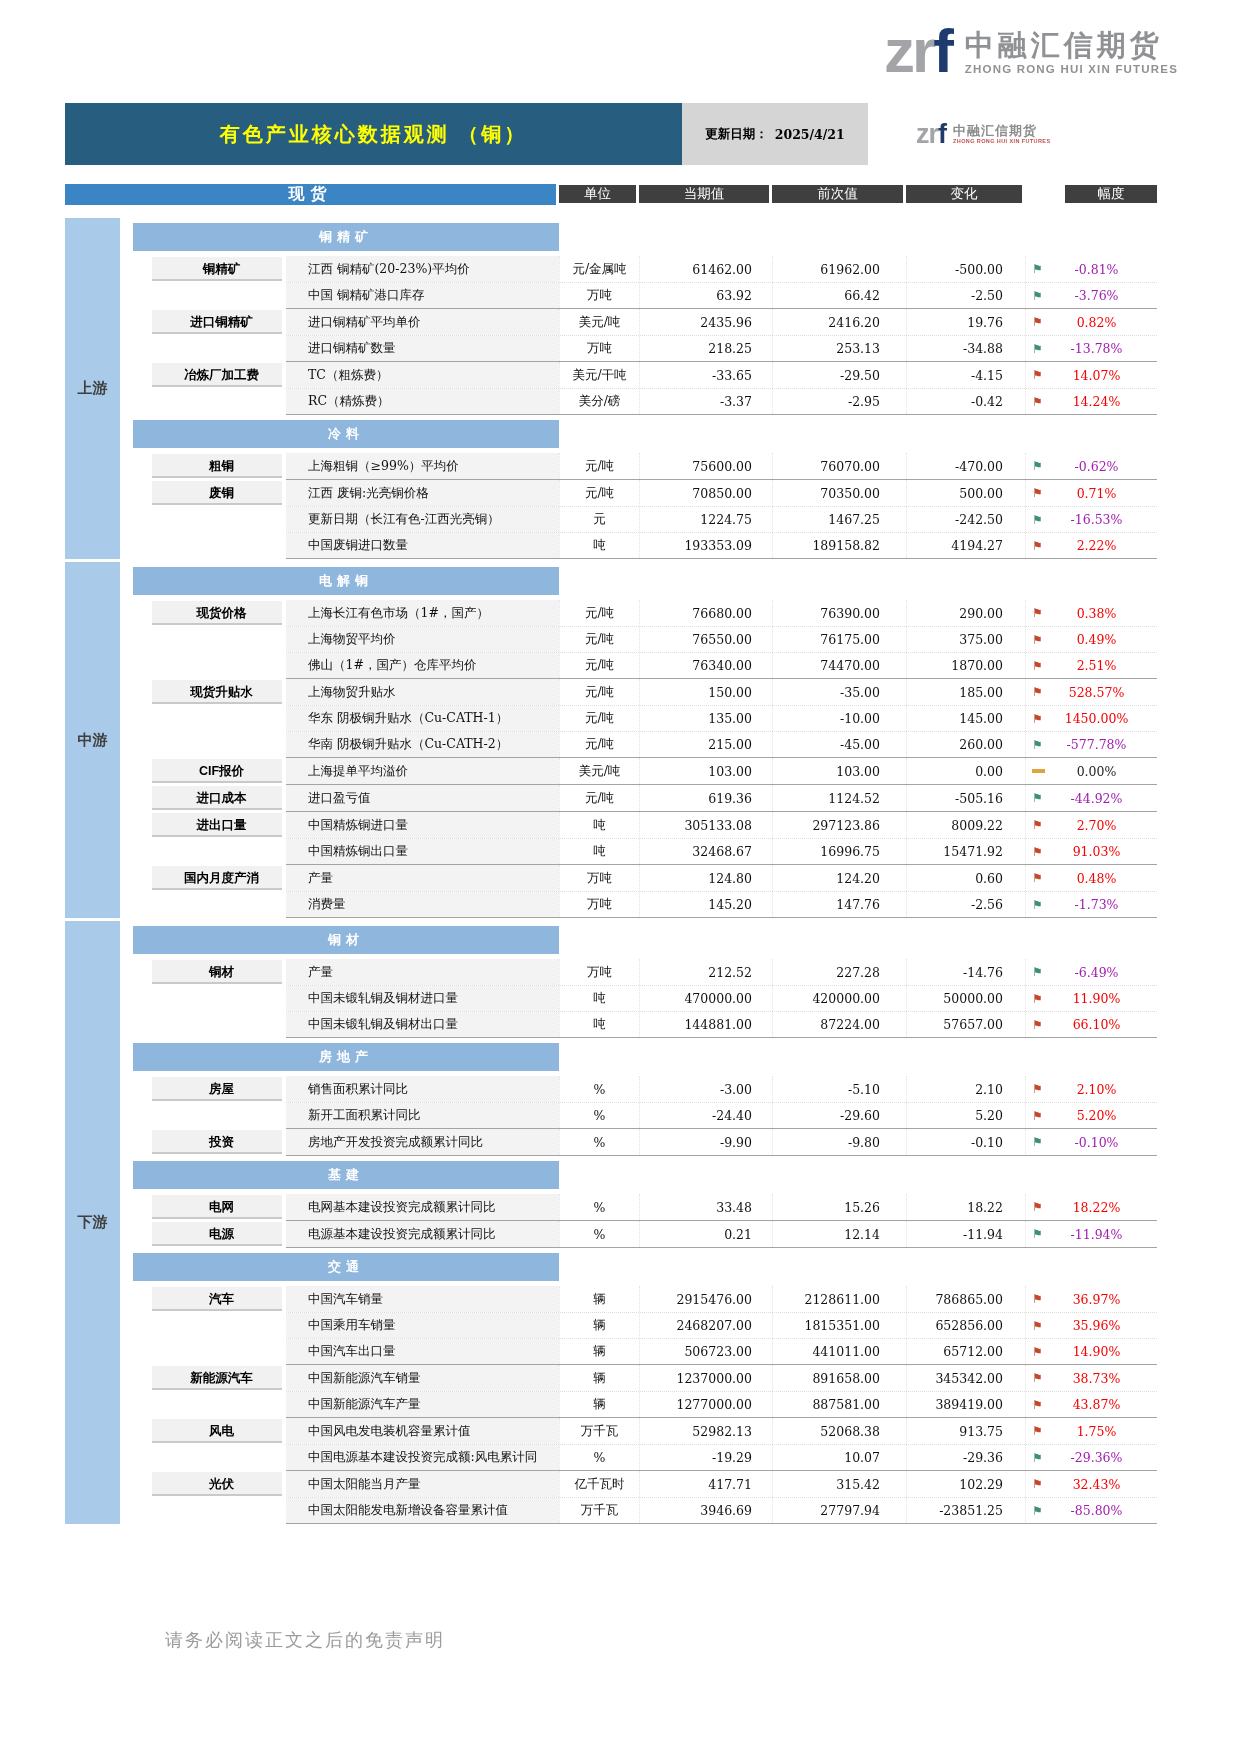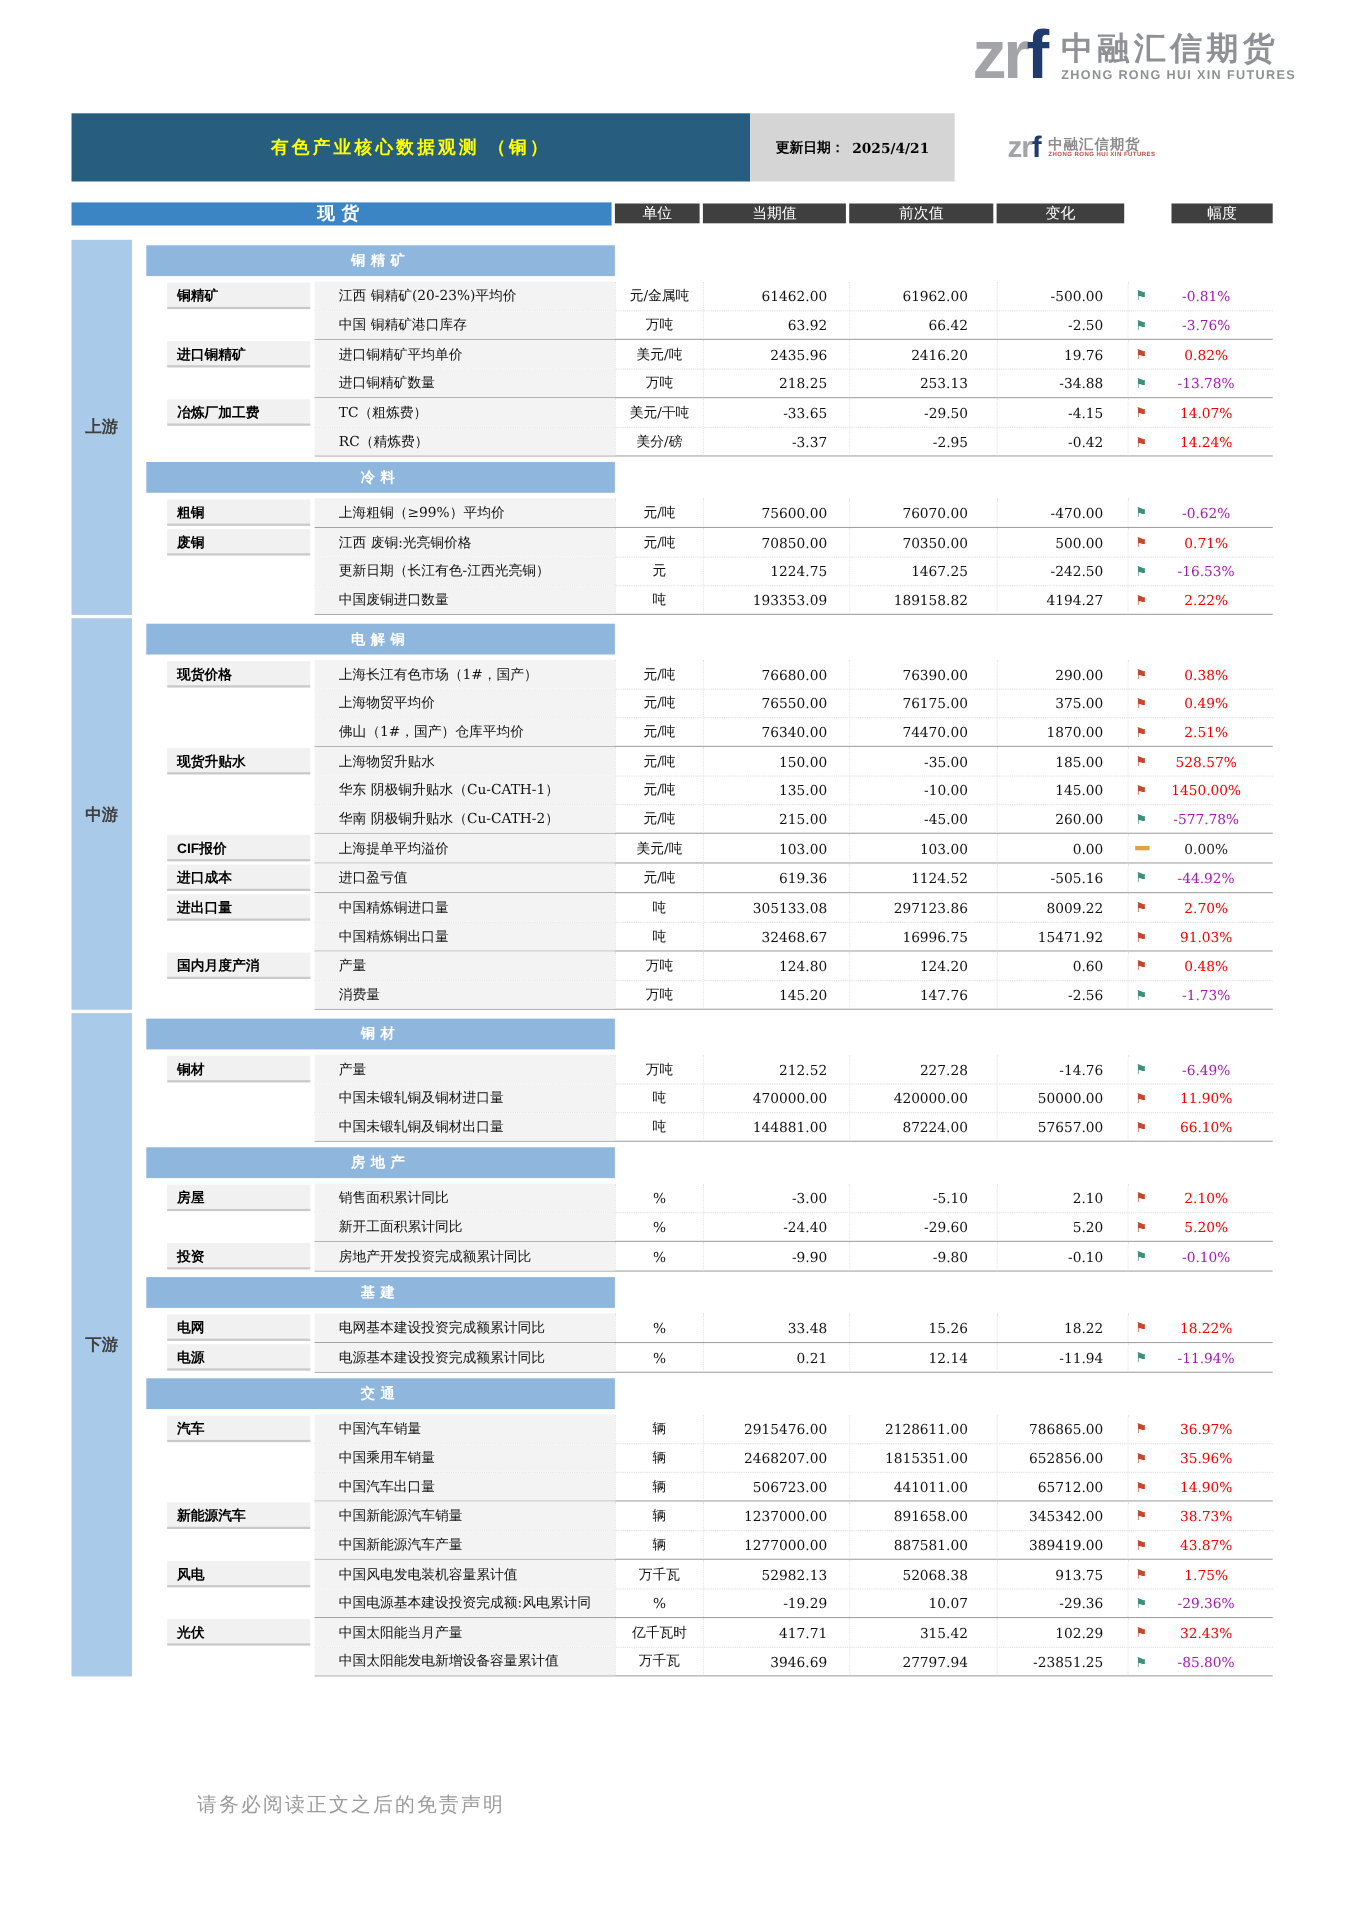--- a/index.html
+++ b/index.html
@@ -7,21 +7,21 @@
          font-family:"Liberation Sans",sans-serif;}
   
   .logo-top{position:absolute;top:20px;left:884px;display:flex;align-items:center;gap:14px;}
   .logo-zrf{font-weight:bold;font-size:62px;line-height:1;letter-spacing:-3px;}
   .logo-zr{color:#A2A4A7;} .logo-f{color:#1E3A6E;}
   .logo-text{display:flex;flex-direction:column;}
   .logo-cn{font-size:29px;font-weight:bold;color:#8F9194;letter-spacing:4px;line-height:1.25;}
   .logo-en{font-size:11.5px;font-weight:bold;color:#8F9194;letter-spacing:1.2px;}
   
   .topbar{position:absolute;top:103px;left:65px;width:1092px;height:62px;display:flex;}
-  .topbar-title{width:617px;background:#275E80;color:#FFFF00;font-weight:bold;font-size:16px;
+  .topbar-title{width:617px;background:#275E80;color:#FFFF00;font-weight:bold;font-size:20px;
                 letter-spacing:3px;display:flex;align-items:center;justify-content:center;}
   .topbar-update{width:186px;background:#D5D5D5;color:#000;display:flex;align-items:center;
                  justify-content:center;font-size:12.5px;font-weight:bold;gap:7px;
                  font-family:"DejaVu Serif","Liberation Serif",serif;}
   .topbar-logo{flex:1;background:#fff;display:flex;align-items:center;padding-left:48px;}
   .mini-logo{display:flex;align-items:center;gap:7px;}
   .mini-zrf{font-weight:bold;font-size:27px;line-height:1;letter-spacing:-1px;}
   .mini-text{display:flex;flex-direction:column;line-height:1.1;}
   .mini-cn{font-size:13px;font-weight:bold;color:#8C8C8C;letter-spacing:1px;}
   .mini-en{font-size:5.5px;font-weight:bold;color:#C0504D;letter-spacing:0.4px;}
@@ -30,21 +30,21 @@
   .th{background:#3F3F3F;color:#fff;display:flex;align-items:center;justify-content:center;
       font-size:13.5px;}
   .th-spot{width:491px;background:#3C85C4;font-size:16px;font-weight:bold;letter-spacing:6px;}
   .th-unit{width:77px;} .th-cur{width:130px;} .th-prev{width:131px;} .th-chg{width:116px;}
   .th-pct{flex:1;margin-left:40px;}
   
   .tbody{position:absolute;top:218px;left:65px;width:1092px;}
   .band-row{display:flex;margin-bottom:3px;}
   .band-label{width:55px;margin-right:13px;background:#A9CAE8;display:flex;align-items:center;
               justify-content:center;font-weight:bold;font-size:15px;color:#404040;}
-  .band-content{flex:1;}
+  .band-content{flex:1;text-align:center;}
   .sec-bar{width:426px;height:28px;margin:5px 0;background:#8FB6DC;color:#fff;font-weight:bold;
            font-size:13px;letter-spacing:5px;display:flex;align-items:center;justify-content:center;}
   .group{display:flex;}
   .label-col{width:153px;box-sizing:border-box;}
   .label-box{margin:1px 4px 0 19px;height:24px;background:#F1F1F1;border-bottom:2px solid #C9C9C9;
              font-weight:bold;font-size:12.5px;line-height:24px;padding-left:9px;color:#000;
              box-sizing:border-box;white-space:nowrap;overflow:hidden;}
   .rows{flex:1;border-bottom:1px solid #A3A3A3;}
   .row{display:flex;height:26px;box-sizing:border-box;
        font-family:"DejaVu Serif","Liberation Serif",serif;font-size:12.5px;color:#111;}
@@ -57,21 +57,21 @@
   .cell.prev{width:134px;padding-right:26px;}
   .cell.chg{width:119px;padding-right:22px;}
   .cell.pct{width:132px;position:relative;justify-content:center;padding-left:10px;
             border-left:1px dotted #E4E4E4;}
   .flag{position:absolute;left:6px;top:50%;transform:translateY(-50%);
         font-family:"DejaVu Sans",sans-serif;font-size:12px;line-height:1;}
   .flag.up{color:#C14A2E;} .flag.down{color:#3F8E7C;}
   .flag.flat{width:13px;height:4px;background:#DCA53F;}
   .pct-val.up{color:#F50000;} .pct-val.down{color:#a21caf;} .pct-val.flat{color:#222;}
   
-  .footer{position:absolute;left:179px;top:1628px;font-size:18px;color:#9B9B9B;letter-spacing:2px;}
+  .footer{position:absolute;left:165px;top:1628px;font-size:18px;color:#9B9B9B;letter-spacing:2px;}
 </style>
 </head>
 <body>
 
 <div class="sheet">
 
   <div class="logo-top">
     <div class="logo-zrf"><span class="logo-zr">zr</span><span class="logo-f">f</span></div>
     <div class="logo-text">
       <span class="logo-cn">中融汇信期货</span>

